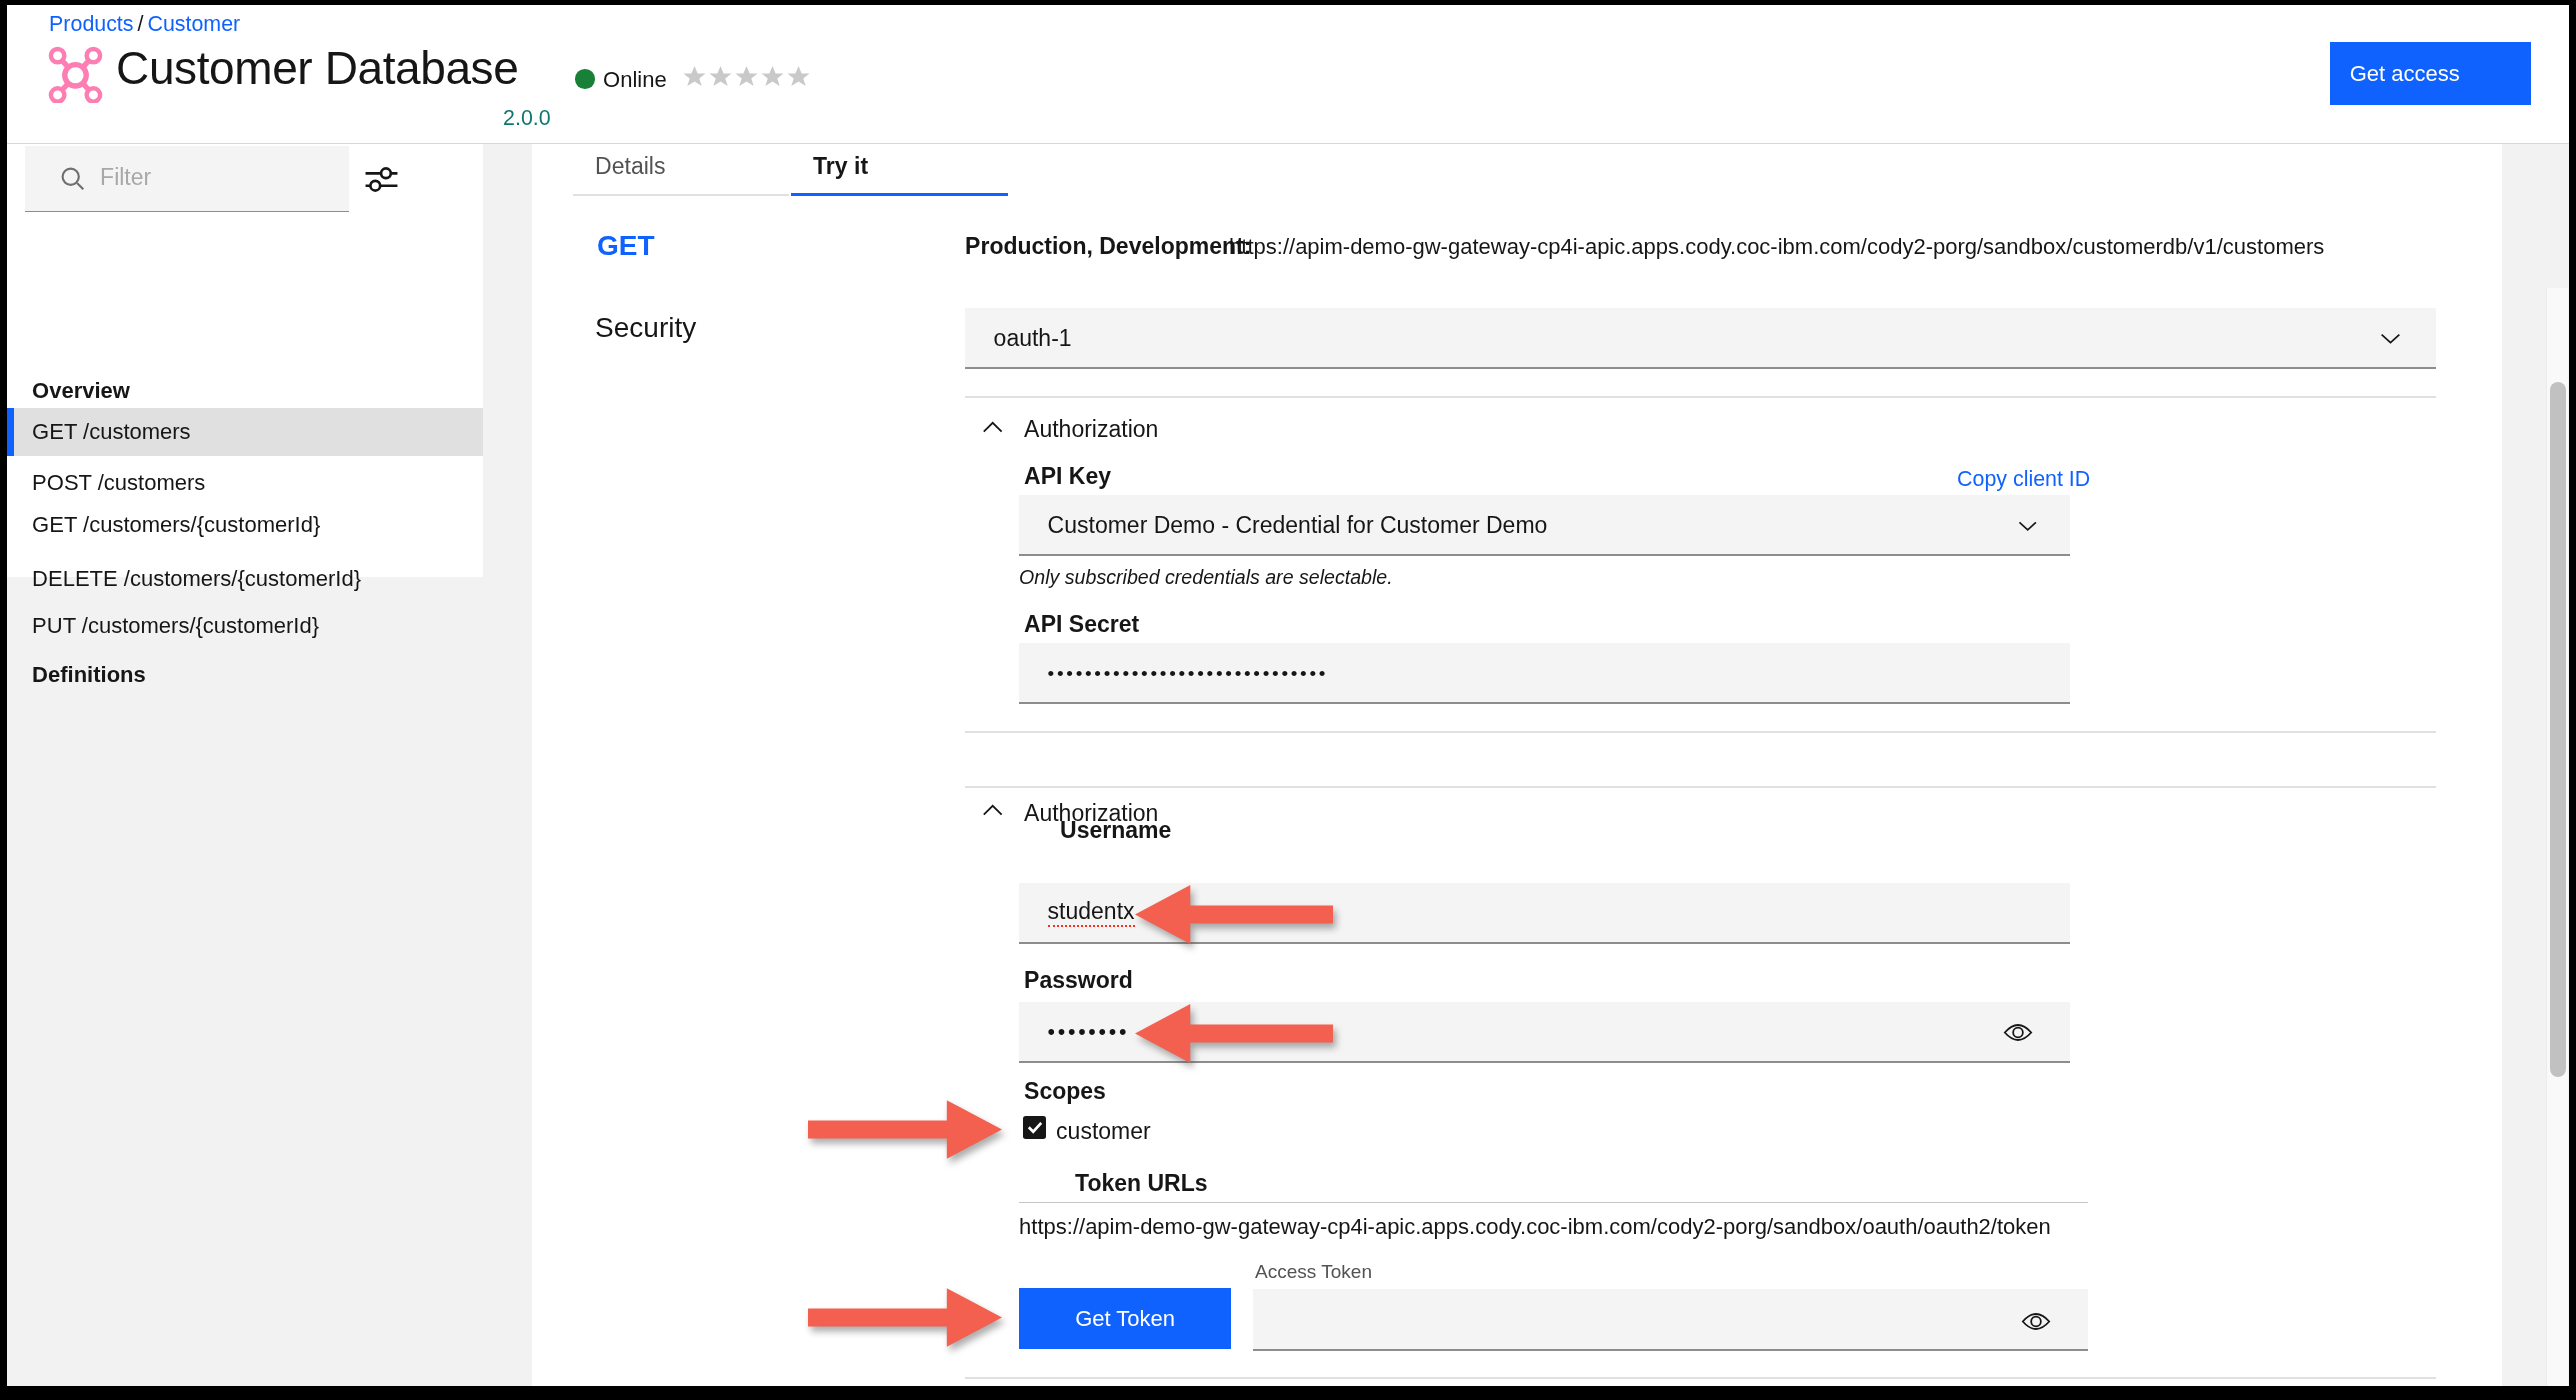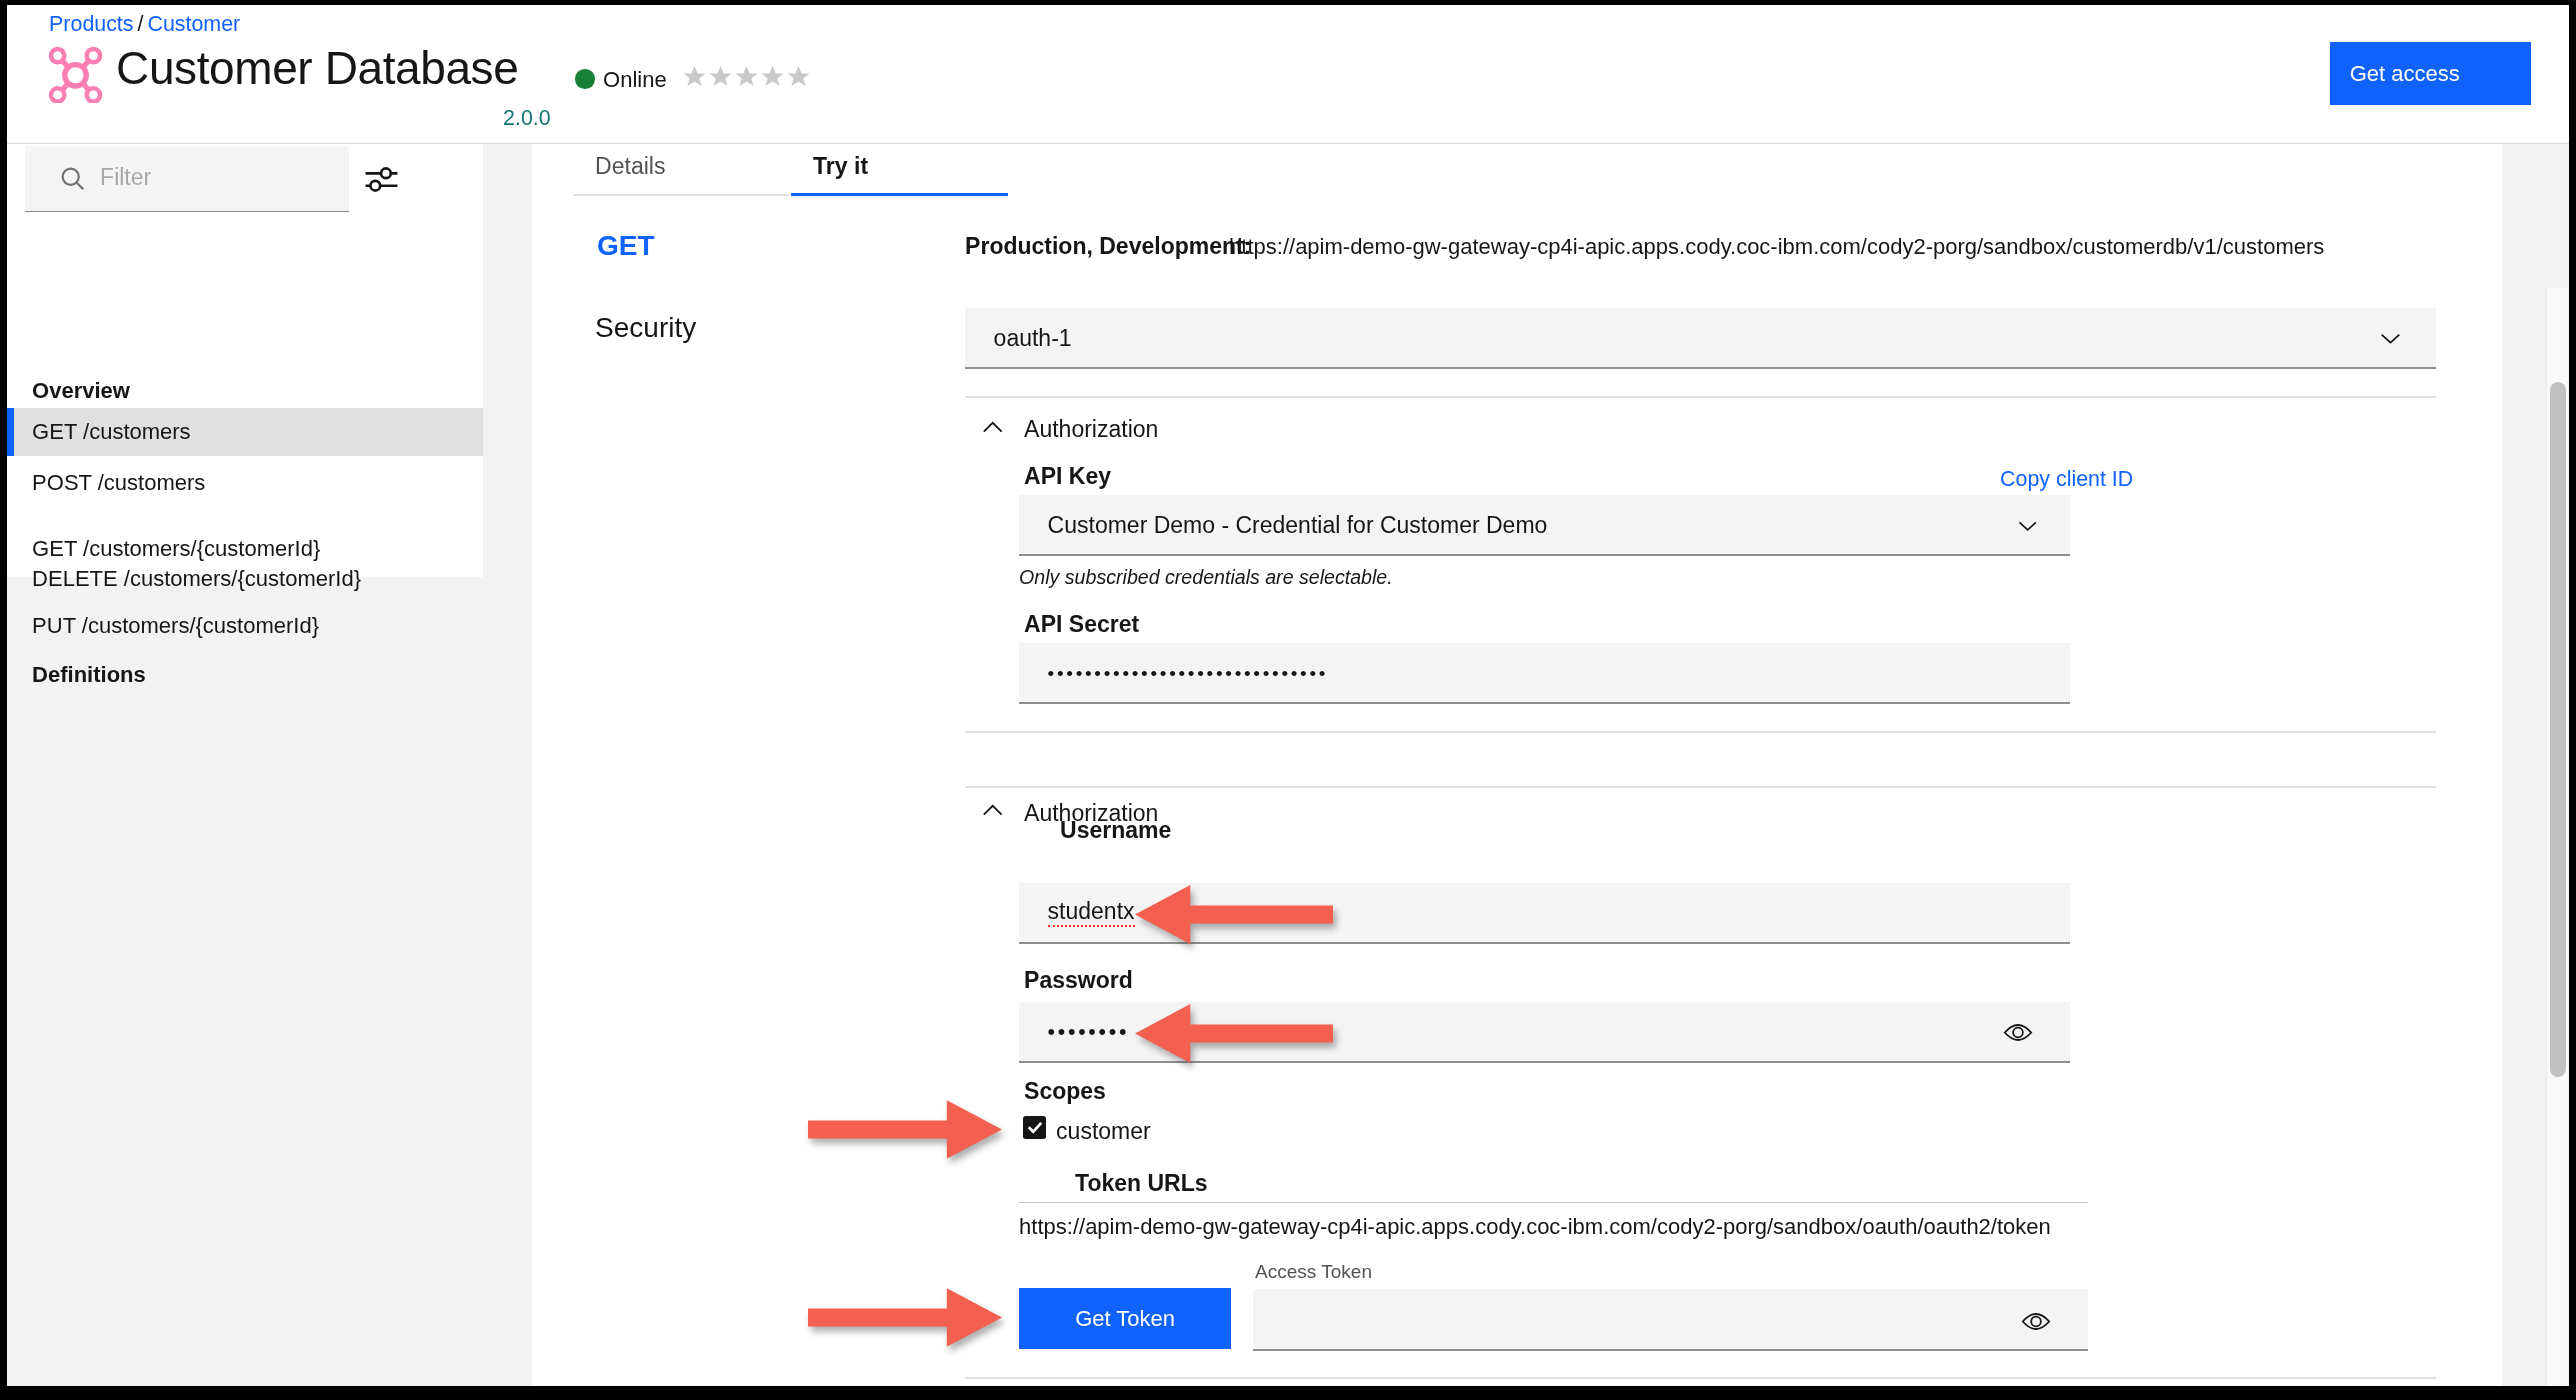--- a/index.html
+++ b/index.html
@@ -132,21 +132,21 @@
       <svg class="abs" style="left:353px; top:157px; top:16px; left:355px;" width="39" height="39" viewBox="0 0 44 44">
         <line x1="4" y1="15" x2="40" y2="15" stroke="#161616" stroke-width="3"></line>
         <circle cx="27" cy="15" r="5.5" fill="#fff" stroke="#161616" stroke-width="3"></circle>
         <line x1="4" y1="29" x2="40" y2="29" stroke="#161616" stroke-width="3"></line>
         <circle cx="15" cy="29" r="5.5" fill="#fff" stroke="#161616" stroke-width="3"></circle>
       </svg>
 
       <div class="abs nav-item nav-head" style="top:223px;">Overview</div>
       <div class="abs nav-item nav-sel" style="top:264px;">GET /customers</div>
       <div class="abs nav-item" style="top:315px;">POST /customers</div>
-      <div class="abs nav-item" style="top:381px;">GET /customers/{customerId}</div>
+      <div class="abs nav-item" style="top:357px;">GET /customers/{customerId}</div>
       <div class="abs nav-item" style="top:411px;">DELETE /customers/{customerId}</div>
       <div class="abs nav-item" style="top:458px;">PUT /customers/{customerId}</div>
       <div class="abs nav-item nav-head" style="top:507px;">Definitions</div>
     </div>
 
     <div id="main-panel" class="abs">
 
       <div class="abs tab tab-inactive" style="left:41px; top:0px; width:216px;">Details</div>
       <div class="abs tab tab-active" style="left:259px; top:0px; width:217px;">Try it</div>
 
@@ -164,21 +164,21 @@
       </div>
 
       <div class="abs divider" style="left:433px; top:252px; width:1471px;"></div>
 
       <svg class="abs" style="left:450px; top:277px;" width="21.4" height="12.5" viewBox="0 0 24 14">
         <polyline points="2,12 12,2 22,12" fill="none" stroke="#161616" stroke-width="2"></polyline>
       </svg>
       <div class="abs sec-title" style="left:492px; top:272px;">Authorization</div>
 
       <div class="abs lbl-b" style="left:492px; top:319px;">API Key</div>
-      <a class="abs link" style="left:1425px; top:323px;margin-left:43px;">Copy client ID</a>
+      <a class="abs link" style="left:1425px; top:323px;">Copy client ID</a>
 
       <div class="abs select" style="left:487px; top:351px; width:1051px; height:61px;">
         <span class="val">Customer Demo - Credential for Customer Demo</span>
         <svg class="abs" style="right:32px; top:24px;" width="21.4" height="13.4" viewBox="0 0 26 16">
           <polyline points="3,4 13,13 23,4" fill="none" stroke="#161616" stroke-width="2"></polyline>
         </svg>
       </div>
       <div class="abs note" style="left:487px; top:422px;">Only subscribed credentials are selectable.</div>
 
       <div class="abs lbl-b" style="left:492px; top:467px;">API Secret</div>

